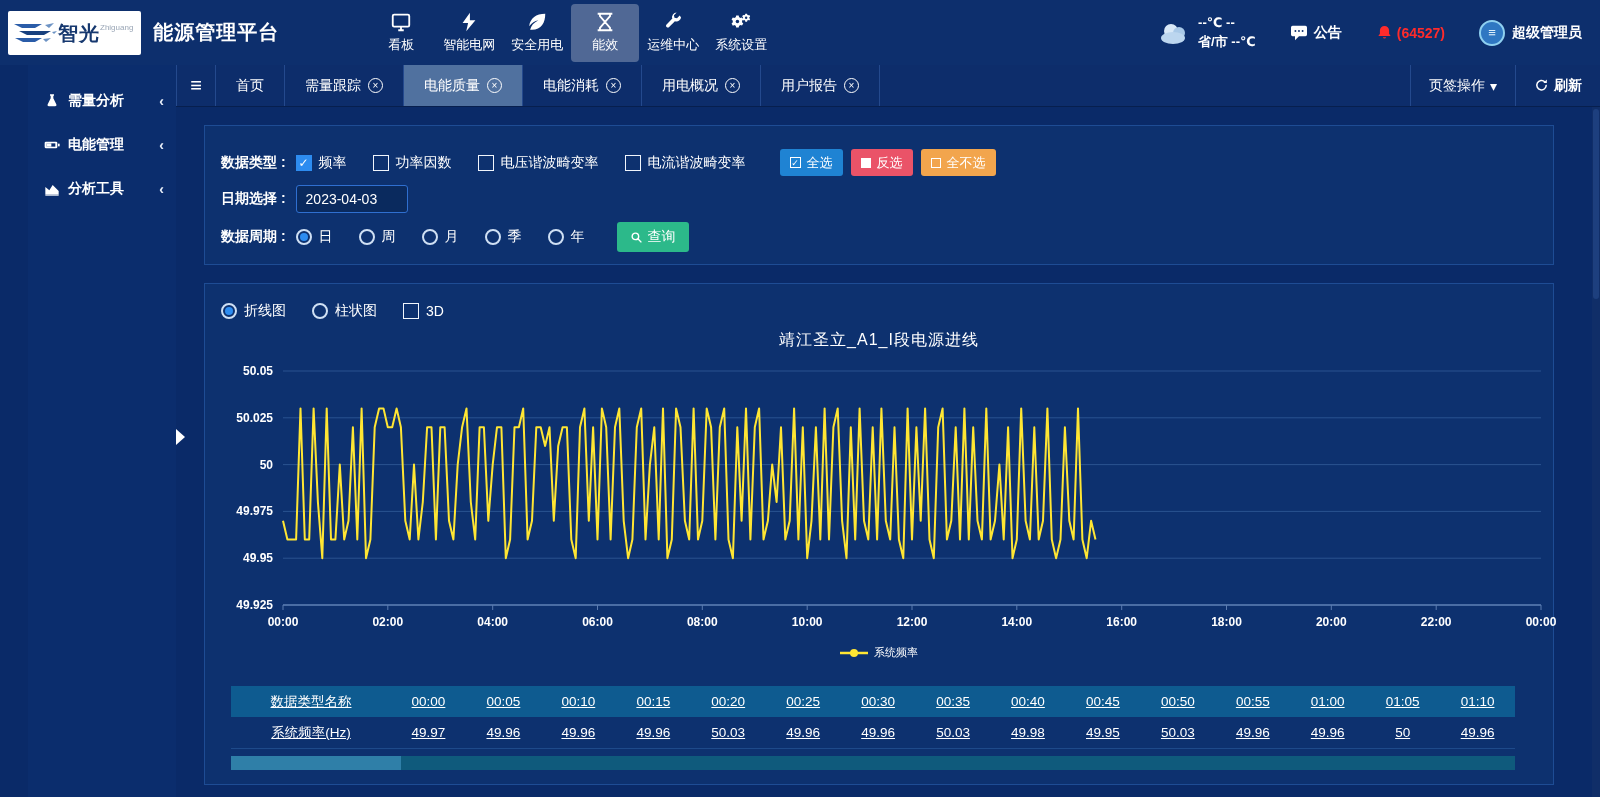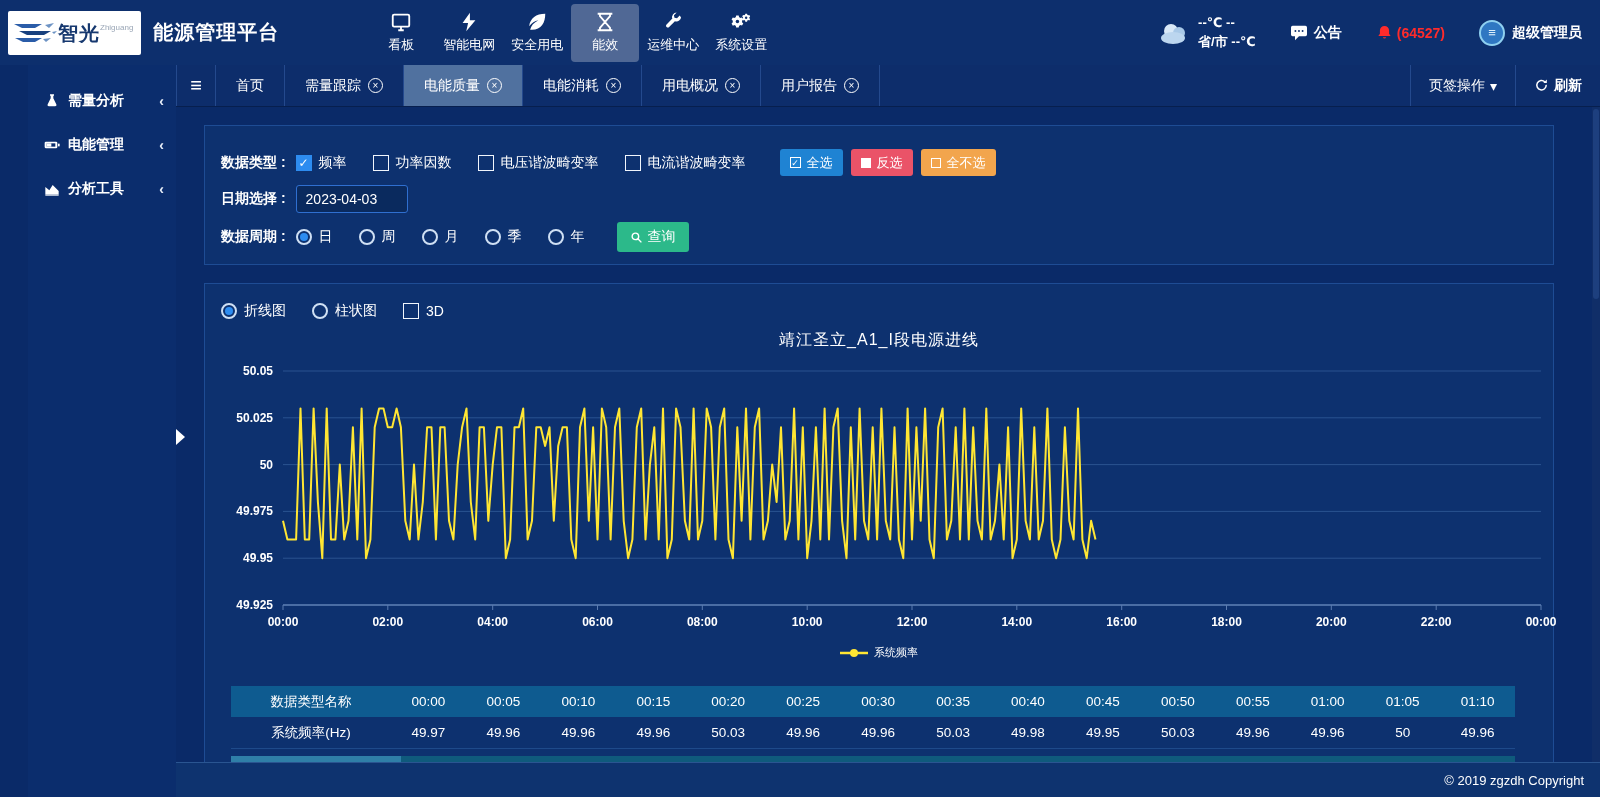--- a/index.html
+++ b/index.html
@@ -80,21 +80,21 @@
   
   .chart-panel { padding:12px 14px 14px; }
   .chart-modes { display:flex; align-items:center; padding:6px 2px 0; }
   .chart-title { text-align:center; font-size:16px; margin-top:10px; letter-spacing:1px; }
   .chart-wrap { margin-top:6px; }
   .legend-row { display:flex; align-items:center; justify-content:center; gap:6px; margin-top:2px; font-size:11px; }
   .legend-row svg { width:28px; height:10px; }
 
   
   .table-wrap { margin:26px 0 0 12px; width:1284px; }
-  .tr { display:flex; }
+  .tr { display:flex;text-decoration:underline; }
   .tr-head { background:#0e5b90; }
   .tr-data { border-bottom:1px solid #1e4a8a; }
   .td { flex:1; height:31px; line-height:31px; text-align:center; font-size:13.5px; white-space:nowrap; }
   .td.first { flex:0 0 160px; }
   .h-scroll { margin:7px 0 0 12px; width:1284px; height:14px; background:#0f5a7c; position:relative; }
   .h-thumb { position:absolute; left:0; top:0; height:14px; width:170px; background:#2f7fa8; }
 
   
   .footer { height:35px; background:#0e336f; border-top:1px solid #2a5591; display:flex; align-items:center; justify-content:flex-end; padding-right:16px; font-size:13px; }
 </style>
@@ -447,17 +447,14 @@
         <div class="h-scroll">
           <div class="h-thumb"></div>
         </div>
       </div>
 
       <div class="v-scroll">
         <div class="v-thumb"></div>
       </div>
     </div>
 
-    <div class="footer">
-      <span>© 2019 zgzdh Copyright</span>
-    </div>
   </div>
 </div>
 
 </body></html>

